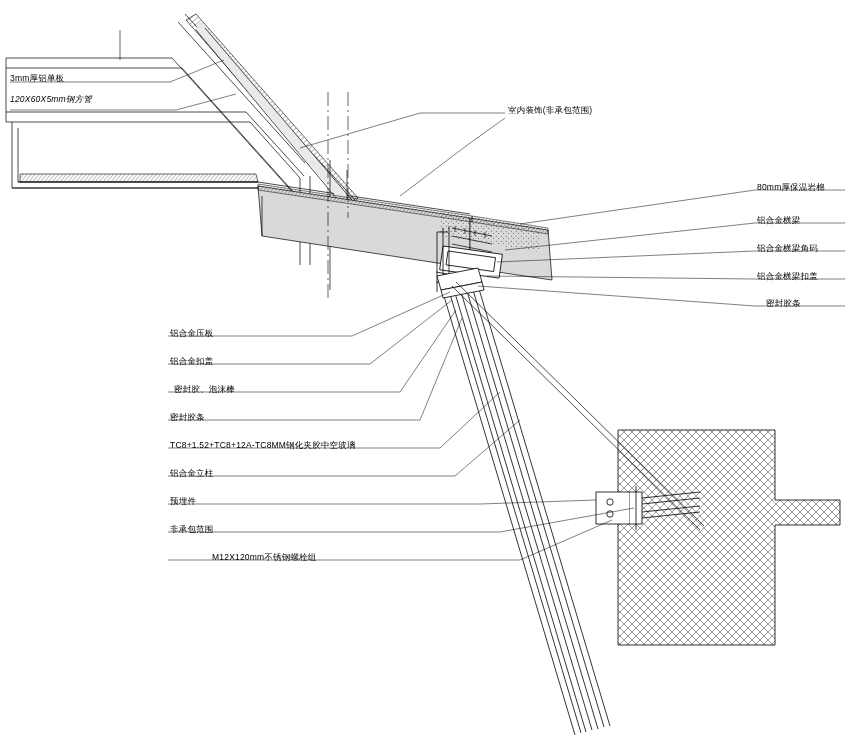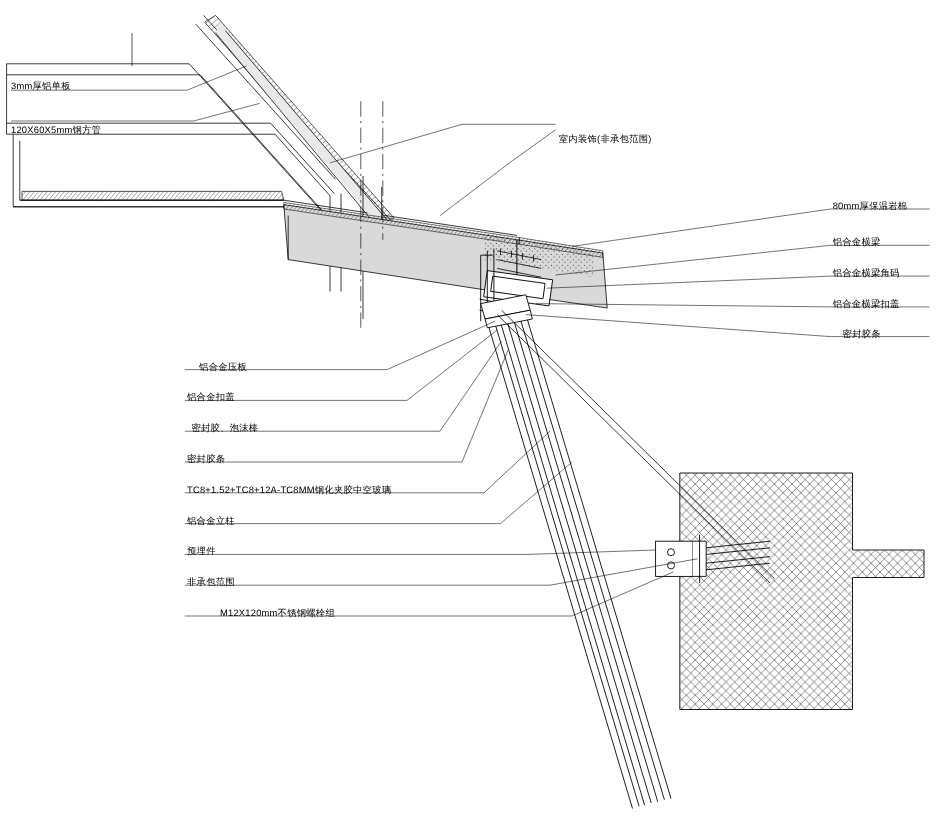--- a/index.html
+++ b/index.html
@@ -213,40 +213,40 @@
       <path d="M168,448 L440,448 L500,392"></path>
       <path d="M168,476 L455,476 L520,420"></path>
       <path d="M168,504 L480,504 L596,500"></path>
       <path d="M168,532 L500,532 L634,508"></path>
       <path d="M168,560 L520,560 L612,520"></path>
     </g>
   </svg>
 
   <div>
     <div class="lbl" style="left:10px; top:74px;">3mm厚铝单板</div>
-    <div class="lbl" style="left:10px; top:114px;">120X60X5mm钢方管</div>
-  </div>
-
-  <div>
-    <div class="lbl" style="left:508px; top:106px;margin-top:16px;">室内装饰(非承包范围)</div>
+    <div class="lbl" style="left:10px; top:95px;font-style:italic;">120X60X5mm钢方管</div>
+  </div>
+
+  <div>
+    <div class="lbl" style="left:508px; top:106px;">室内装饰(非承包范围)</div>
   </div>
 
   <div>
     <div class="lbl" style="left:757px; top:183px;">80mm厚保温岩棉</div>
     <div class="lbl" style="left:757px; top:216px;">铝合金横梁</div>
     <div class="lbl" style="left:757px; top:244px;">铝合金横梁角码</div>
     <div class="lbl" style="left:757px; top:272px;">铝合金横梁扣盖</div>
     <div class="lbl" style="left:766px; top:299px;">密封胶条</div>
   </div>
 
   <div>
-    <div class="lbl" style="left:181px; top:329px;">铝合金压板</div>
+    <div class="lbl" style="left:170px; top:329px;">铝合金压板</div>
     <div class="lbl" style="left:170px; top:357px;">铝合金扣盖</div>
     <div class="lbl" style="left:174px; top:385px;">密封胶、泡沫棒</div>
     <div class="lbl" style="left:170px; top:413px;">密封胶条</div>
     <div class="lbl" style="left:170px; top:441px;">TC8+1.52+TC8+12A-TC8MM钢化夹胶中空玻璃</div>
     <div class="lbl" style="left:170px; top:469px;">铝合金立柱</div>
     <div class="lbl" style="left:170px; top:497px;">预埋件</div>
     <div class="lbl" style="left:170px; top:525px;">非承包范围</div>
-    <div class="lbl" style="left:158px; top:553px;padding-left:42px;">M12X120mm不锈钢螺栓组</div>
+    <div class="lbl" style="left:170px; top:553px;padding-left:42px;">M12X120mm不锈钢螺栓组</div>
   </div>
 
 </div>
 
 </body></html>

